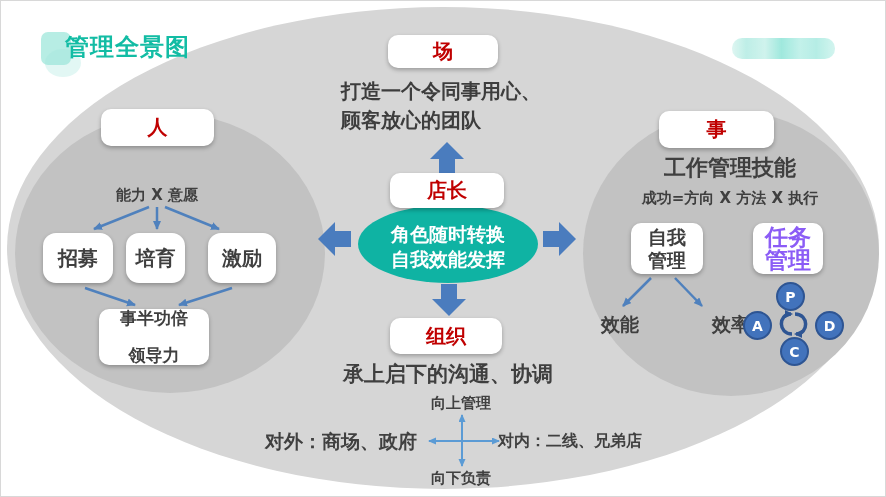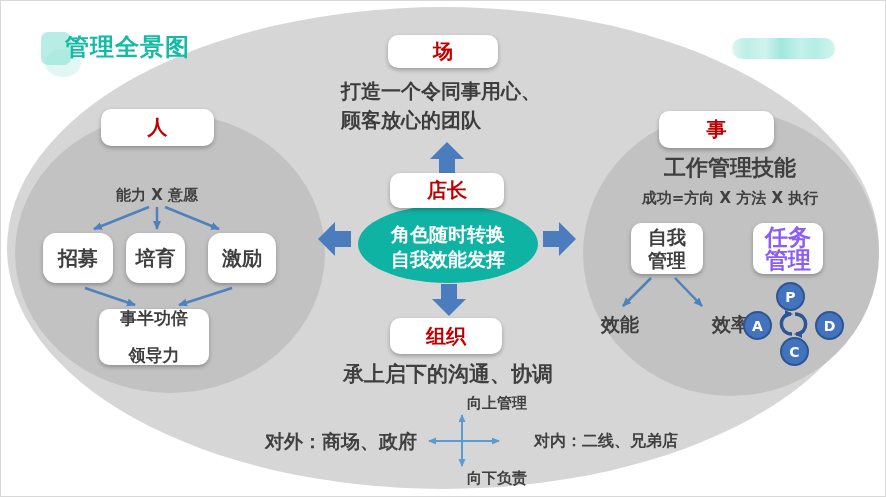--- a/index.html
+++ b/index.html
@@ -72,21 +72,21 @@
     font-size: 23px; line-height: 23px; color: #8b5cf6; }
   .outcome { position: absolute; font-weight: bold; font-size: 19px; color: #3f3f3f;
     transform: translateX(-50%); z-index: 3; white-space: nowrap; }
 
   .pdca-circle { position: absolute; width: 29px; height: 29px; border-radius: 50%;
     background: #4273bc; border: 2px solid #2e5593; color: #fff; font-weight: bold;
     font-size: 14px; display: flex; align-items: center; justify-content: center; z-index: 4; }
 
   .bottom-sub { position: absolute; left: 447px; top: 359px; transform: translateX(-50%);
     font-size: 21px; font-weight: bold; color: #3f3f3f; white-space: nowrap; z-index: 3; }
-  .cross-label { position: absolute; color: #404040; white-space: nowrap; z-index: 3; margin-left: 36px; }
+  .cross-label { position: absolute; color: #404040; white-space: nowrap; z-index: 3; }
   .cl-up    { left: 460px; top: 393px; transform: translateX(-50%); font-size: 15px; font-weight: 600; }
   .cl-down  { left: 460px; top: 468px; transform: translateX(-50%); font-size: 15px; font-weight: 600; }
   .cl-left  { right: 468px; top: 428px; font-size: 19px; font-weight: bold; }
   .cl-right { left: 497px; top: 430px; font-size: 16px; font-weight: 600; }
 
   .arrow-layer { position: absolute; inset: 0; width: 886px; height: 497px; z-index: 2;
     pointer-events: none; }
 </style>
 </head>
 <body>

